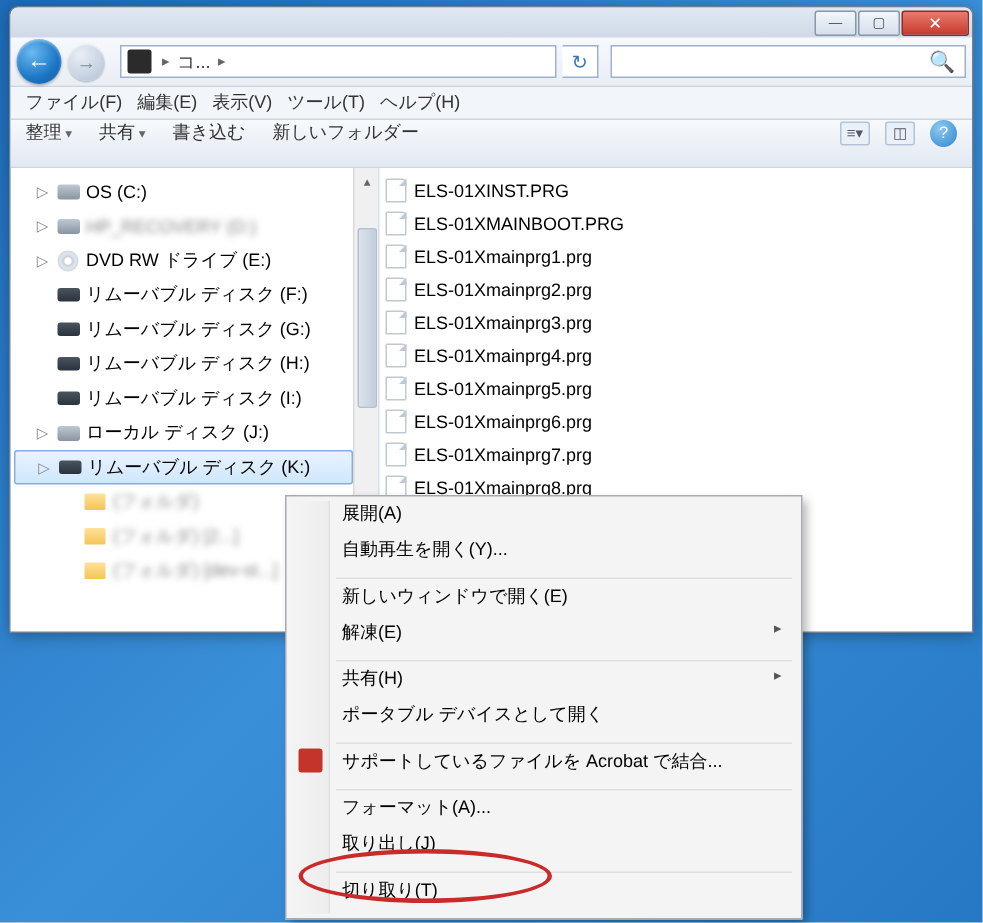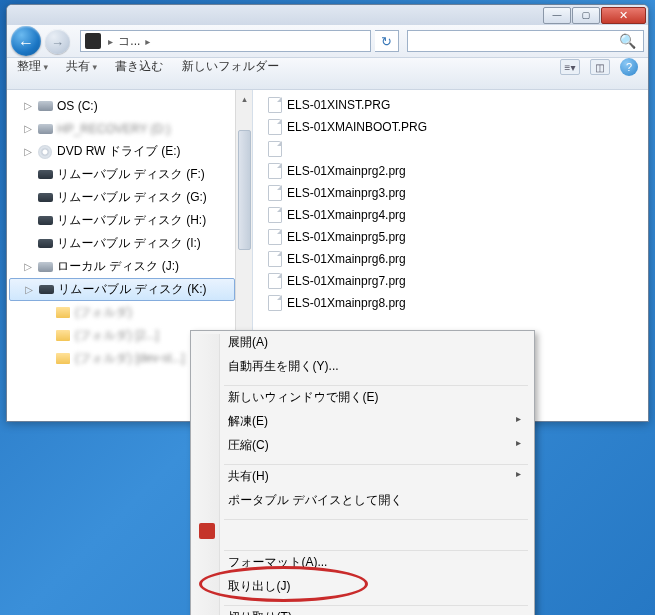--- a/index.html
+++ b/index.html
@@ -47,21 +47,21 @@
 .tree-item.sub { padding-left: 34px; }
 .expander { width: 10px; font-size: 10px; color: #888; display: inline-block; text-align: center; }
 .tree-ico { width: 16px; height: 16px; margin: 0 4px; display: inline-flex; align-items: center; justify-content: center; }
 .blurred { filter: blur(2px); color: #888; }
 
 .ico-hdd { background: linear-gradient(#bfc8d2, #8994a2); border-radius: 2px; width: 15px; height: 10px; }
 .ico-dvd { background: radial-gradient(circle, #fff 20%, #c8d0da 30%, #e0e6ed 50%, #b5bfca); border-radius: 50%; width: 14px; height: 14px; }
 .ico-usb { background: linear-gradient(#4a5560, #2a333d); border-radius: 2px; width: 15px; height: 9px; }
 .ico-folder { background: linear-gradient(#ffe199, #f3c557); border-radius: 1px; width: 14px; height: 11px; }
 
-.files { flex: 1; padding: 4px 15px; font-size: 12px; overflow: hidden; }
+.files { flex: 1; padding: 4px 4px; font-size: 12px; overflow: hidden; }
 .file-item { display: flex; align-items: center; height: 22px; }
 .file-ico { width: 14px; height: 16px; border: 1px solid #c0c8d2; background: #fff; border-radius: 1px 3px 1px 1px; margin-right: 5px; position: relative; }
 .file-ico::after { content: ""; position: absolute; top: -1px; right: -1px; width: 5px; height: 5px; background: linear-gradient(135deg, transparent 48%, #c0c8d2 52%); }
 
 
 .ctx { position: absolute; left: 190px; top: 330px; width: 345px; background: #f4f4f4; border: 1px solid #a7abb0; box-shadow: 3px 3px 6px rgba(0,0,0,.3); font-size: 12px; padding: 3px; z-index: 100; }
 .ctx-stripe { position: absolute; left: 3px; top: 3px; bottom: 3px; width: 26px; background: linear-gradient(to right, #f4f4f4, #ededed); border-right: 1px solid #e0e0e0; }
 .ctx-item { position: relative; height: 24px; display: flex; padding-left: 34px; }
 .ctx-item:first-child { font-weight: bold; }
 .ctx-sub::after { content: "▸"; position: absolute; right: 10px; font-size: 10px; color: #555; }
@@ -91,20 +91,27 @@
       <span class="addr-arr">▸</span>
       <span class="addr-seg">コ...</span>
       <span class="addr-arr">▸</span>
     </div>
     <div class="refresh">↻</div>
     <div class="search">
       <span>🔍</span>
     </div>
   </div>
 
+  <div class="menubar">
+    <span>ファイル(F)</span>
+    <span>編集(E)</span>
+    <span>表示(V)</span>
+    <span>ツール(T)</span>
+    <span>ヘルプ(H)</span>
+  </div>
 
   <div class="toolbar">
     <span class="tool-drop">整理</span>
     <span class="tool-drop">共有</span>
     <span>書き込む</span>
     <span>新しいフォルダー</span>
     <div class="tool-right">
       <div class="tool-ico">≡▾</div>
       <div class="tool-ico">◫</div>
       <div class="tool-help">?</div>
@@ -207,20 +214,21 @@
         <div class="file-item">
           <span class="file-ico"></span>
           <span>ELS-01XINST.PRG</span>
         </div>
         <div class="file-item">
           <span class="file-ico"></span>
           <span>ELS-01XMAINBOOT.PRG</span>
         </div>
         <div class="file-item">
           <span class="file-ico"></span>
+          <span>ELS-01Xmainprg1.prg</span>
         </div>
         <div class="file-item">
           <span class="file-ico"></span>
           <span>ELS-01Xmainprg2.prg</span>
         </div>
         <div class="file-item">
           <span class="file-ico"></span>
           <span>ELS-01Xmainprg3.prg</span>
         </div>
         <div class="file-item">
@@ -255,33 +263,31 @@
     <div class="ctx-item">
       <span>自動再生を開く(Y)...</span>
     </div>
     <div class="ctx-sep"></div>
     <div class="ctx-item">
       <span>新しいウィンドウで開く(E)</span>
     </div>
     <div class="ctx-item ctx-sub">
       <span>解凍(E)</span>
     </div>
-    <div class="ctx-item ctx-sub">
-      <span>圧縮(C)</span>
-    </div>
     <div class="ctx-sep"></div>
     <div class="ctx-item ctx-sub">
       <span>共有(H)</span>
     </div>
     <div class="ctx-item">
       <span>ポータブル デバイスとして開く</span>
     </div>
     <div class="ctx-sep"></div>
     <div class="ctx-item">
       <span class="ctx-ico pdf"></span>
+      <span>サポートしているファイルを Acrobat で結合...</span>
     </div>
     <div class="ctx-sep"></div>
     <div class="ctx-item">
       <span>フォーマット(A)...</span>
     </div>
     <div class="ctx-item">
       <span>取り出し(J)</span>
     </div>
     <div class="ctx-sep"></div>
     <div class="ctx-item">

